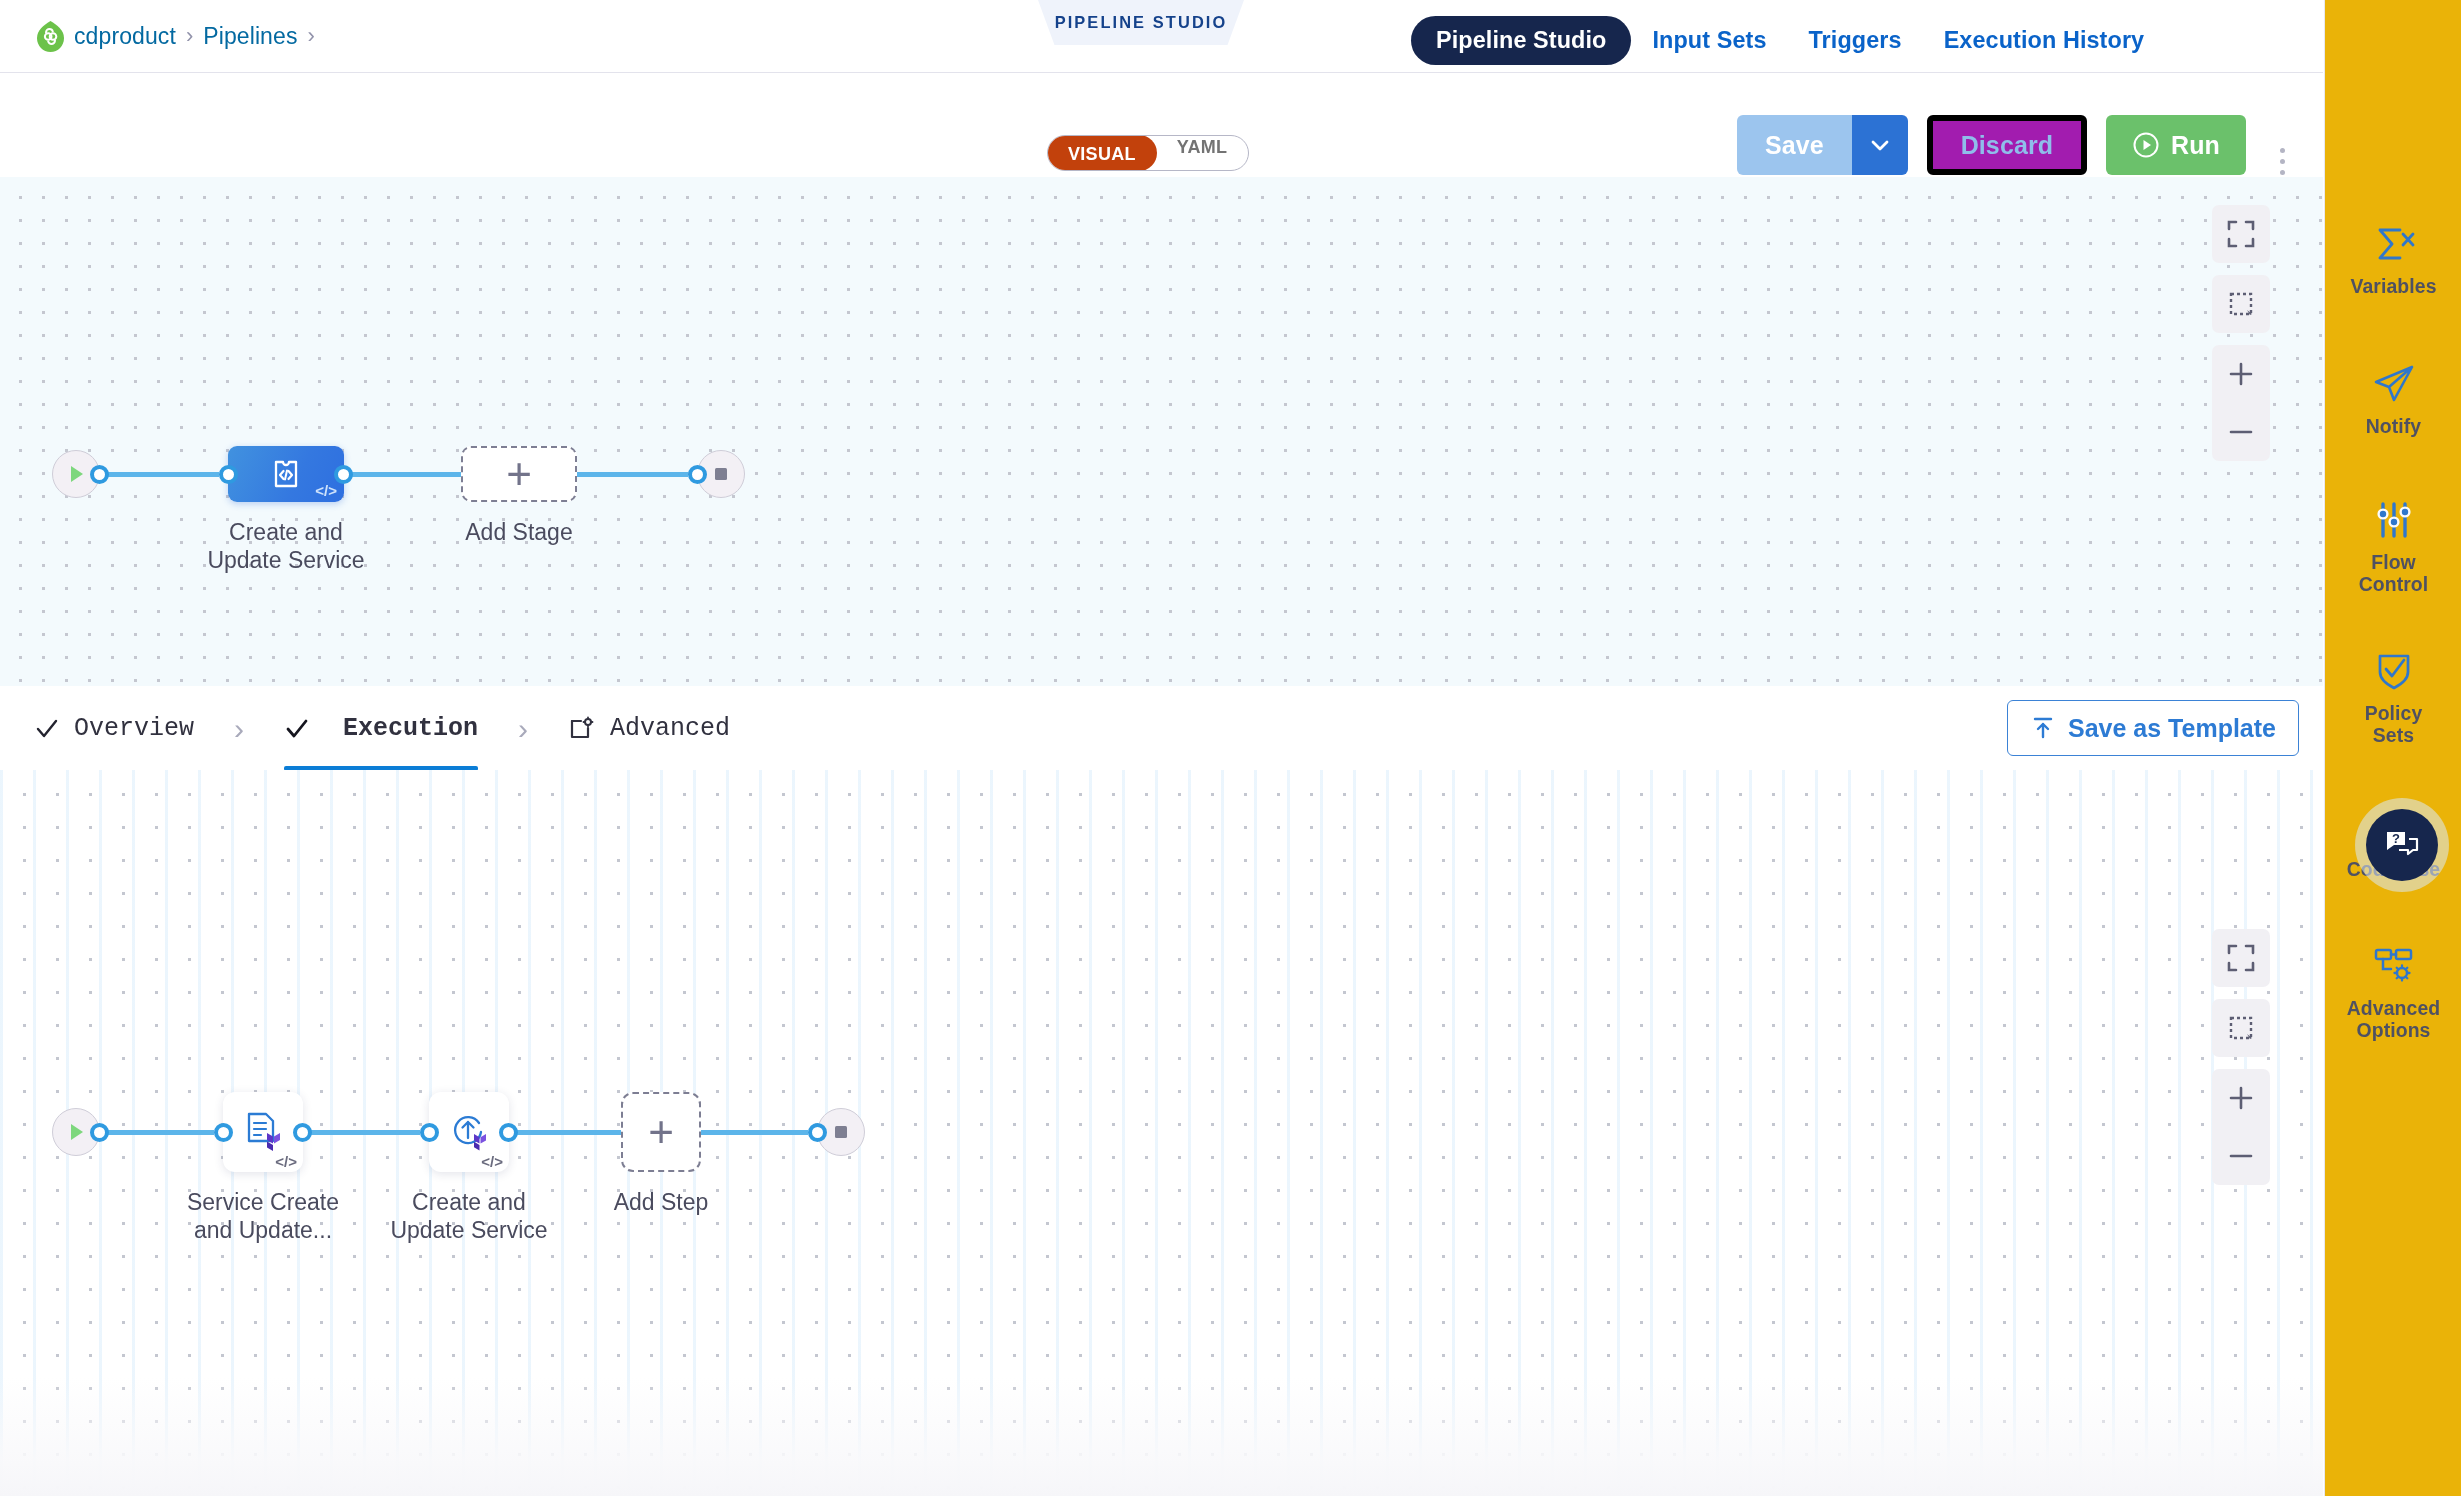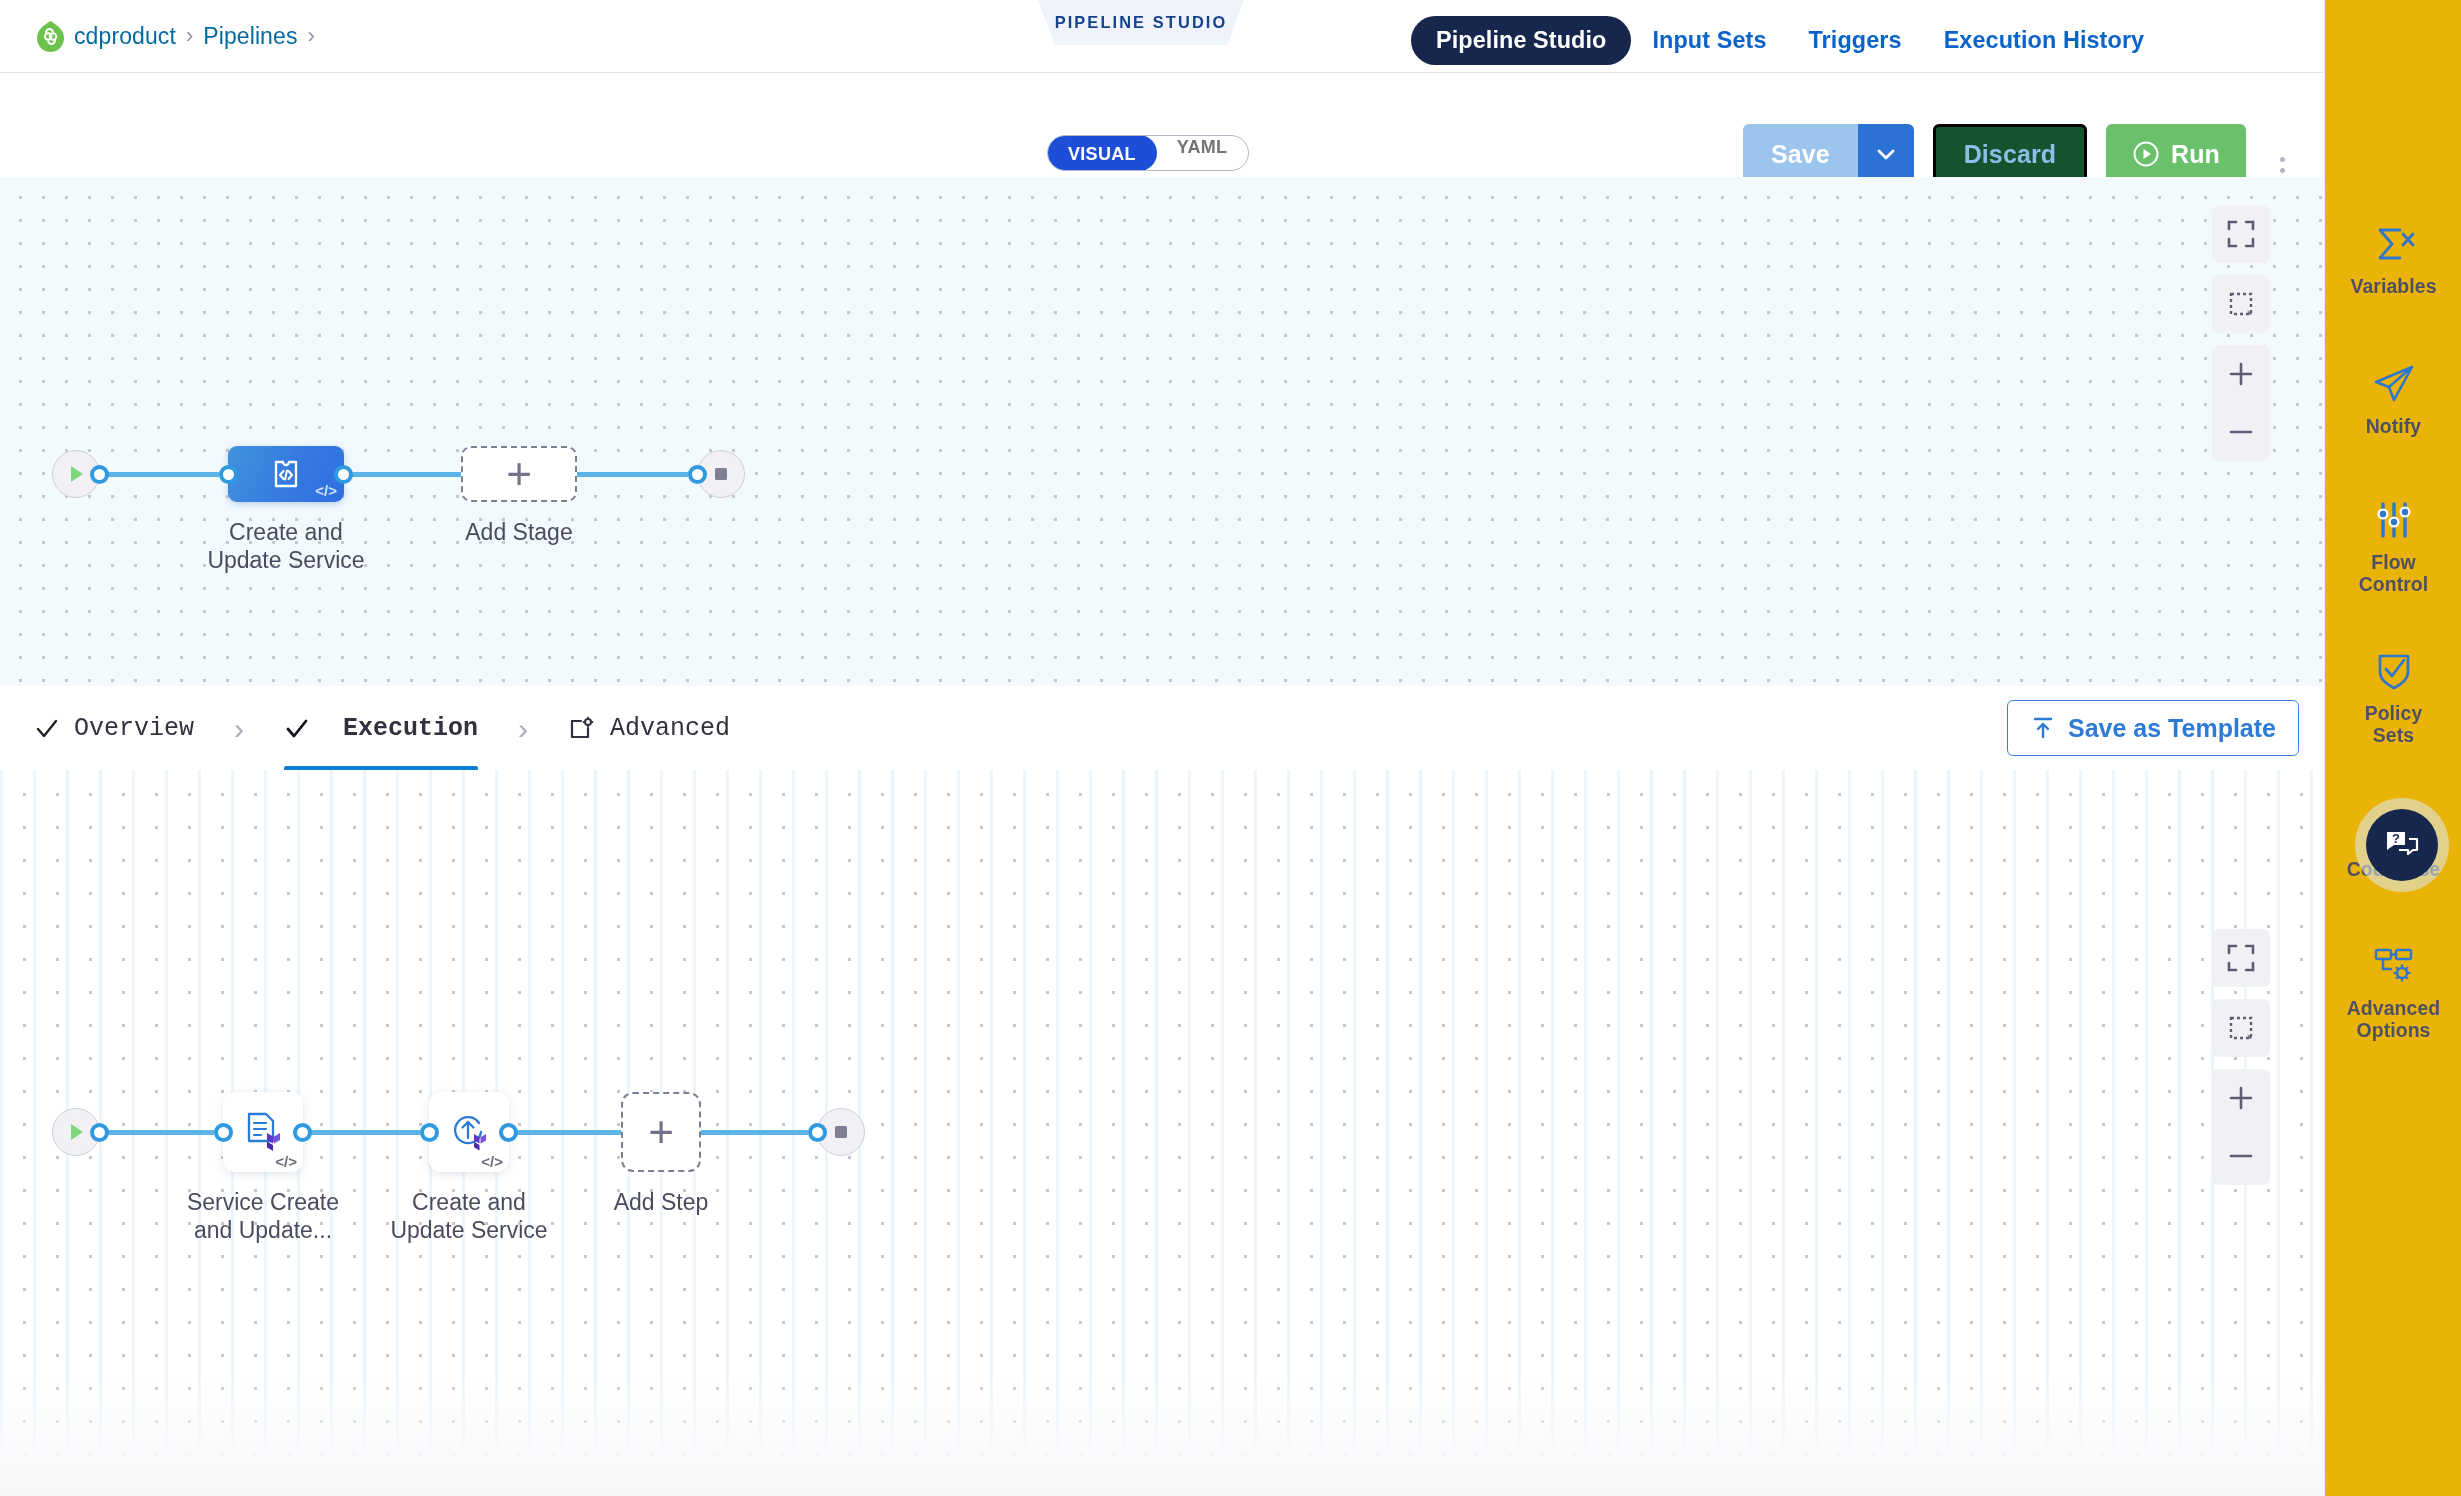--- a/index.html
+++ b/index.html
@@ -86,37 +86,37 @@
 
   .vy-toggle {
     position: absolute; left: 1047px; top: 135px;
     display: flex; align-items: center; height: 36px;
     border: 1px solid #b6b7c7; border-radius: 18px; background: #fff; overflow: hidden;
   }
   .vy-opt {
     font-size: 18px; font-weight: 700; letter-spacing: 0.3px; color: #737373;
     padding: 0 21px; height: 48px; line-height: 36px; cursor: pointer;
   }
-  .vy-opt.active { background: #1d4ed8; color: #fff; border-radius: 18px; height: 36px; margin: -1px; line-height: 38px; }
+  .vy-opt.active { background: #c2410c; color: #fff; border-radius: 18px; height: 36px; margin: -1px; line-height: 38px; }
 
   .title-actions {
     position: absolute; right: 138px; top: 115px;
     display: flex; align-items: flex-end; gap: 19px; padding-right: 25px;
   }
   .btn {
     height: 60px; border-radius: 6px; font-size: 25px; font-weight: 700;
     display: flex; align-items: center; justify-content: center; cursor: pointer;
     letter-spacing: 0.1px;
   }
   .btn-save { background: #9cc5ee; color: #fff; padding: 0 28px; border-radius: 6px 0 0 6px; }
   .btn-save-caret {
     background: #2c72d4; color: #fff; width: 56px; height: 60px;
     border-radius: 0 6px 6px 0; display: flex; align-items: center; justify-content: center; cursor: pointer;
   }
-  .btn-discard { background: #14532d; border: 3px solid #000000; color: #8fbdea; padding: 0 28px; margin-top: 9px; }
+  .btn-discard { background: #a21caf; border: 6px solid #000000; color: #8fbdea; padding: 0 28px; }
   .btn-run { background: #6bc16b; color: #fff; padding: 0 26px; gap: 11px; }
   .kebab { width: 34px; display: flex; flex-direction: column; align-items: center; gap: 6px; cursor: pointer; }
   .kebab i { width: 5px; height: 5px; border-radius: 50%; background: #b4b5c4; display: block; }
 
   
   .stage-canvas {
     position: absolute; top: 177px; left: 0; width: 2323px; height: 509px;
     background-color: #f3fafd;
     background-image: radial-gradient(#c4c7d0 1.6px, transparent 1.6px);
     background-size: 23px 23px; background-position: 9px 9px;

